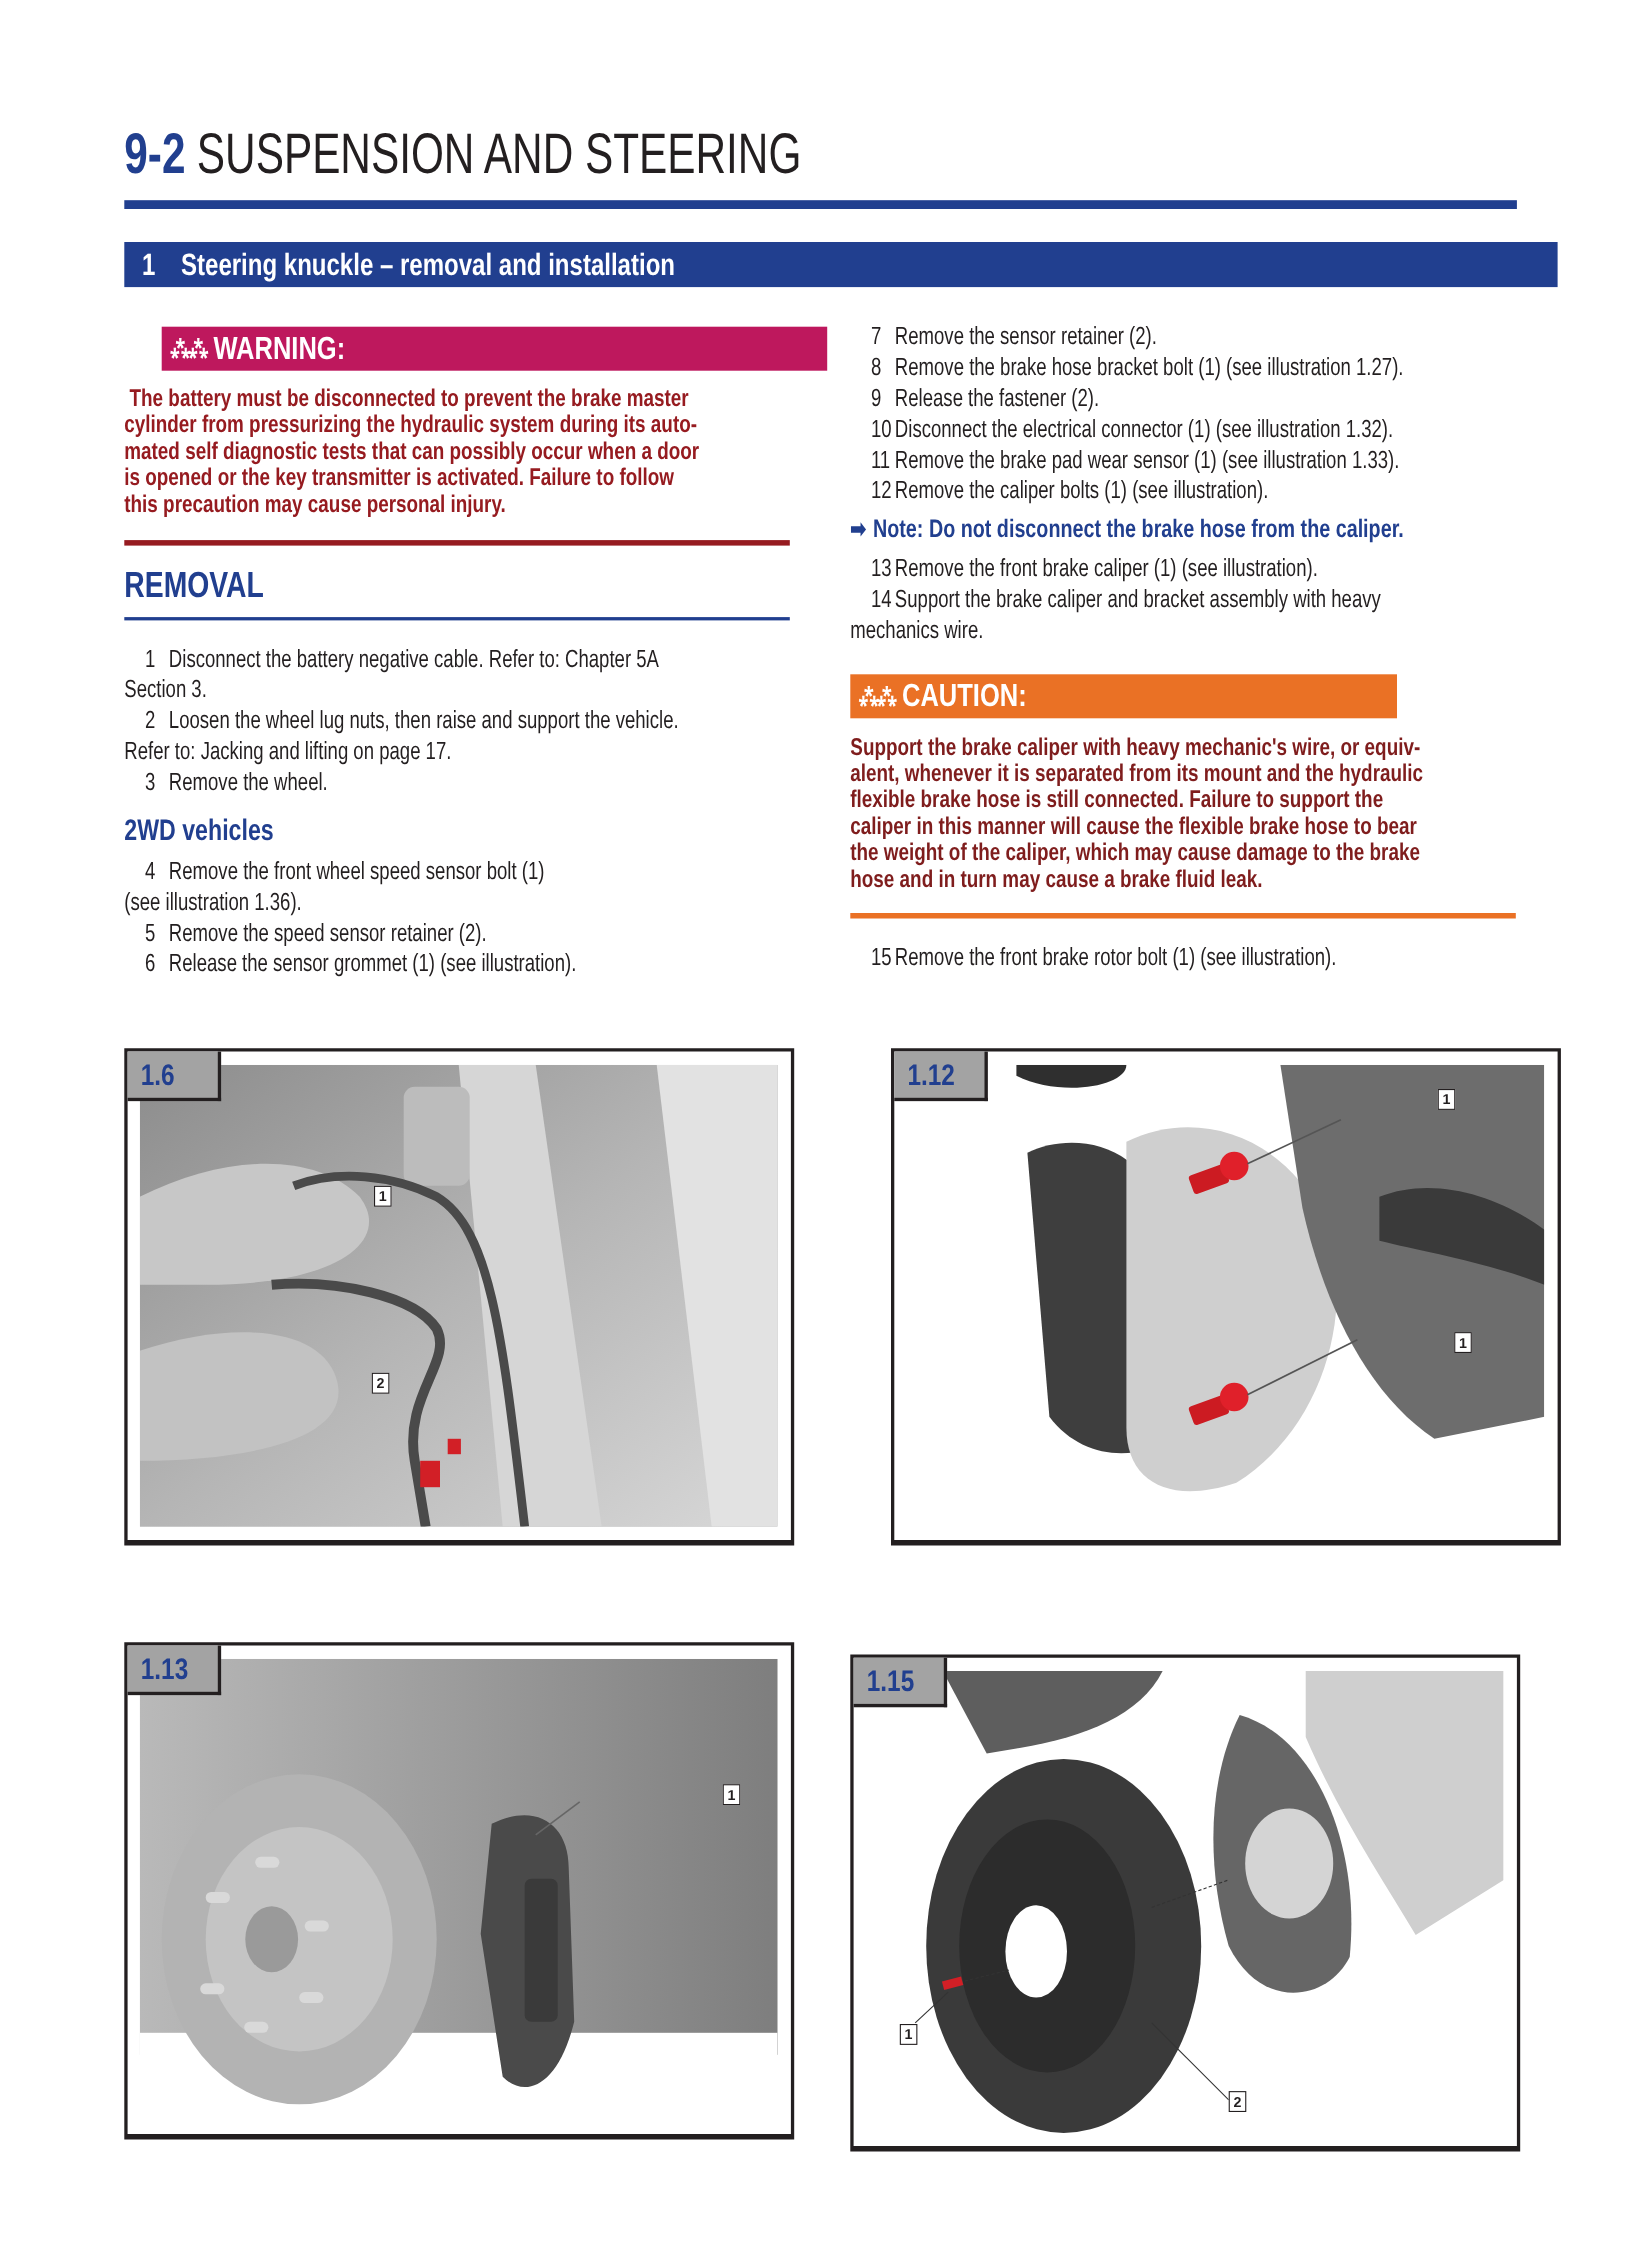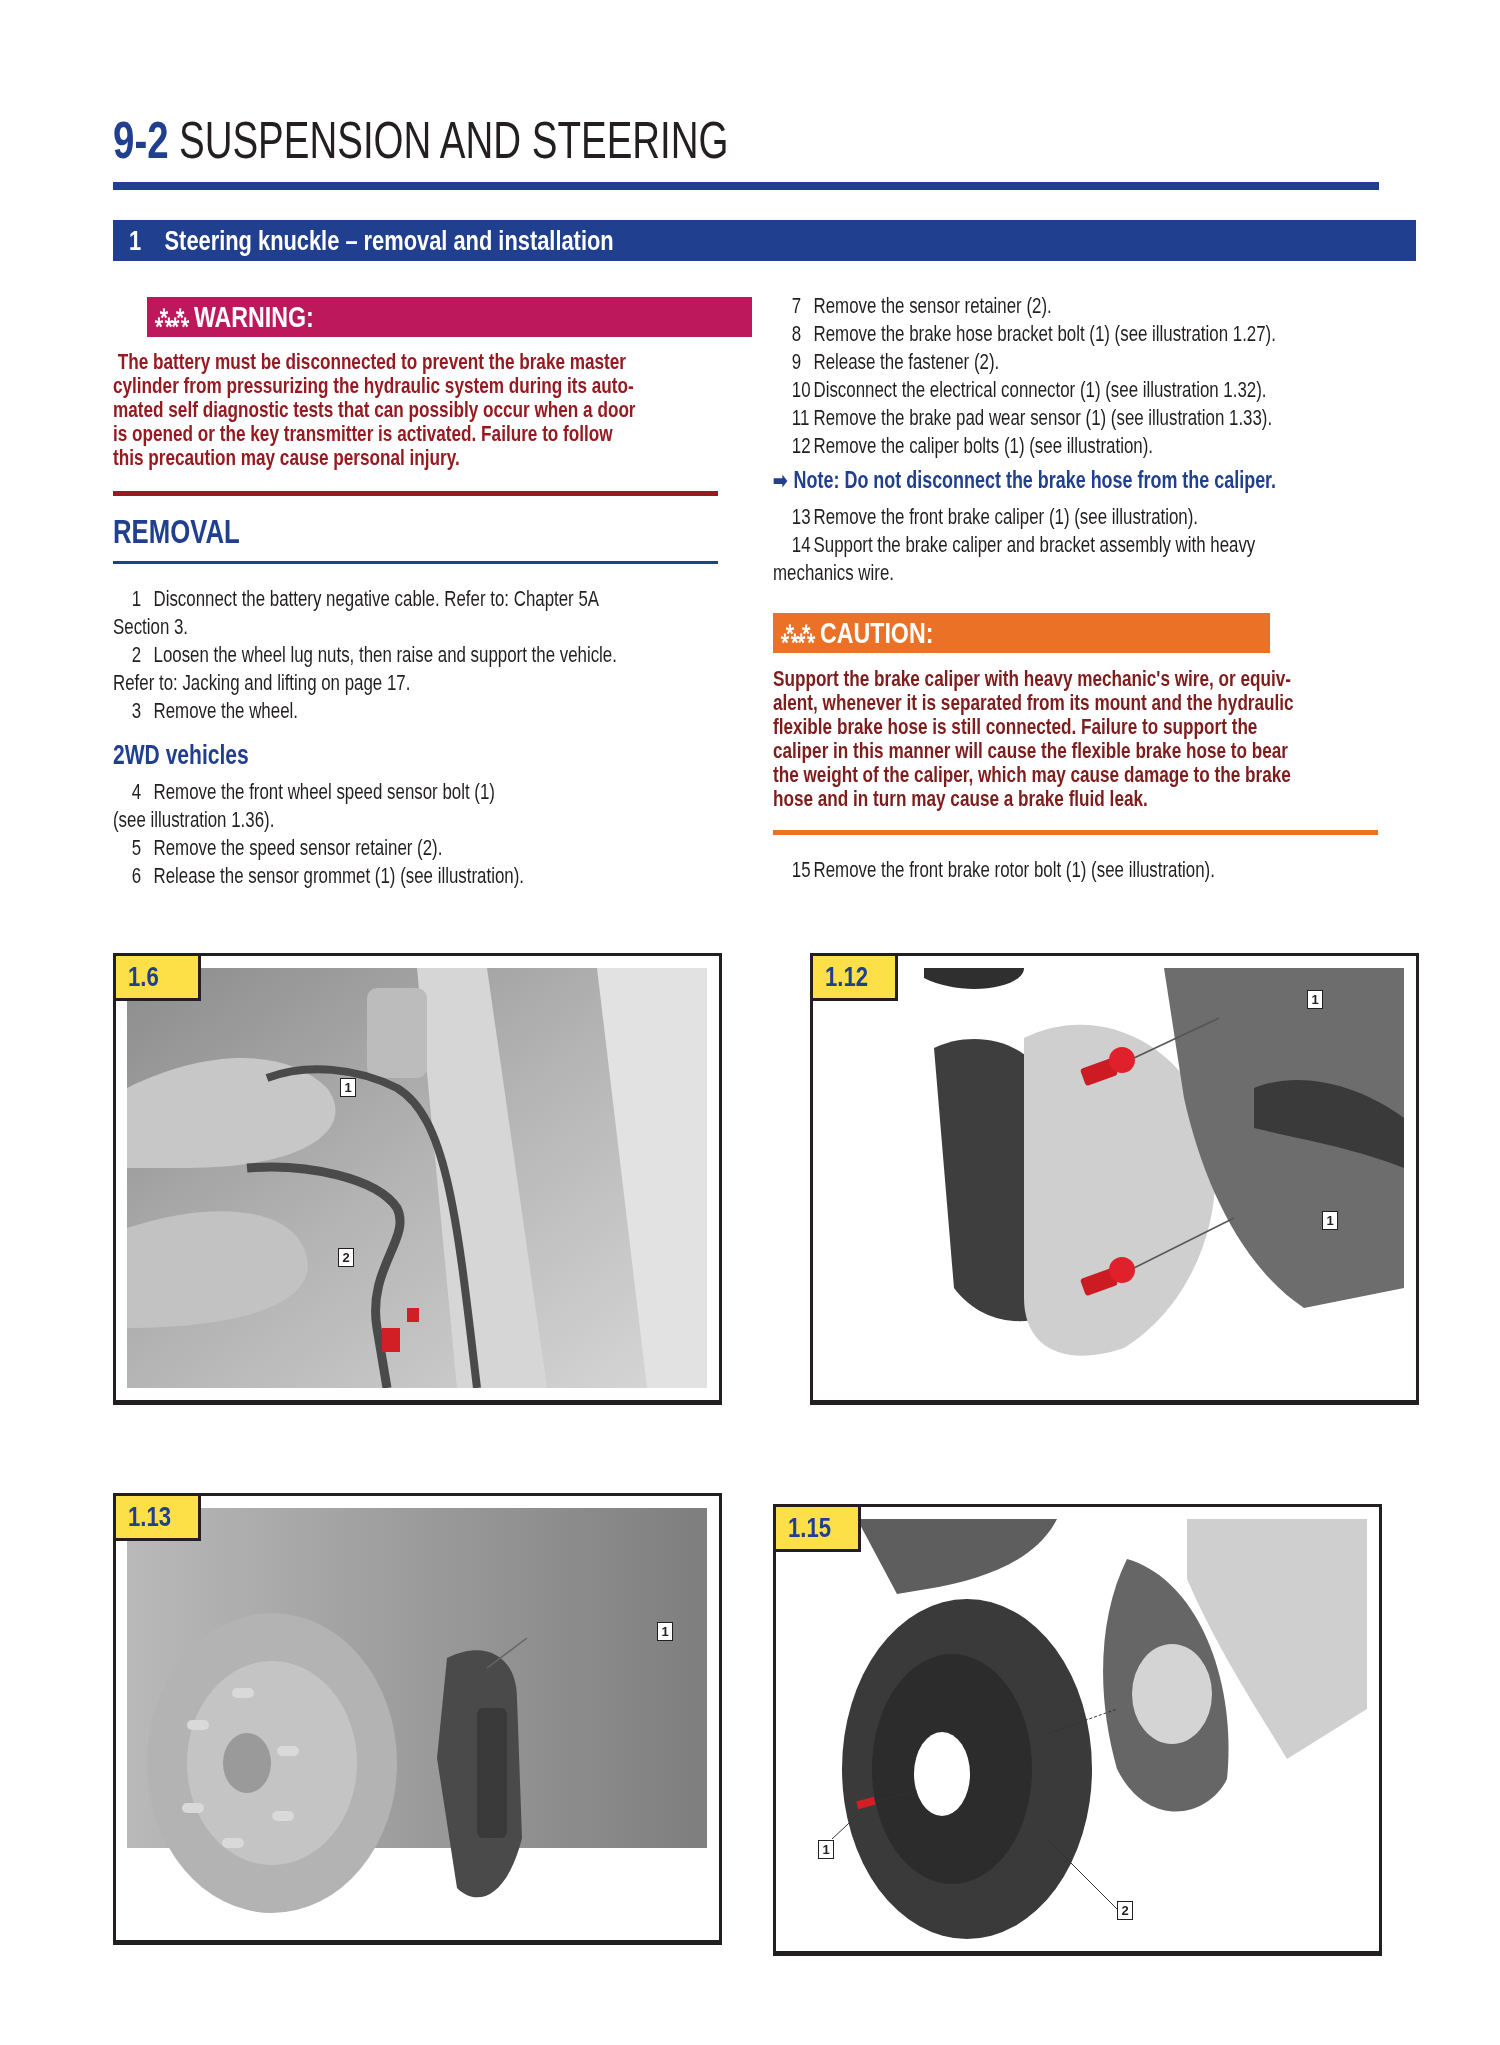--- a/index.html
+++ b/index.html
@@ -49,21 +49,21 @@
   .para .n { display: inline-block; min-width: 29px; }
   .para.indent { padding-left: 25px; }
 
   .note { left: 773px; top: 466px; color: #213f8f; font-weight: bold; font-size: 23px; line-height: 28px;
           white-space: nowrap; transform: scaleX(0.78); transform-origin: left top; }
   .note .arrow { font-size: 22px; margin-right: 8px; }
 
   
   .fig { width: 603px; height: 444px; border: 3px solid #231f20; border-bottom-width: 5px; background: #fff; box-sizing: content-box; }
   .fig .art { position: absolute; left: 11px; top: 12px; width: 580px; height: 420px; overflow: hidden; }
-  .fig .tag { position: absolute; left: 0; top: 0; width: 82px; height: 42px; background: #fde047;
+  .fig .tag { position: absolute; left: 0; top: 0; width: 82px; height: 42px; background: #a3a3a3;
               border-right: 3px solid #231f20; border-bottom: 3px solid #231f20; z-index: 3; }
   .fig .tag span { position: absolute; left: 12px; top: 7px; color: #213f8f; font-weight: bold; font-size: 27px; line-height: 28px;
                    transform: scaleX(0.82); transform-origin: left top; white-space: nowrap; }
   .callout { position: absolute; width: 14px; height: 17px; background: #fff; border: 1px solid #231f20;
              font-size: 13px; line-height: 17px; text-align: center; font-weight: bold; color: #231f20; z-index: 2; }
 </style>
 </head>
 <body>
 
 <div class="abs title">

